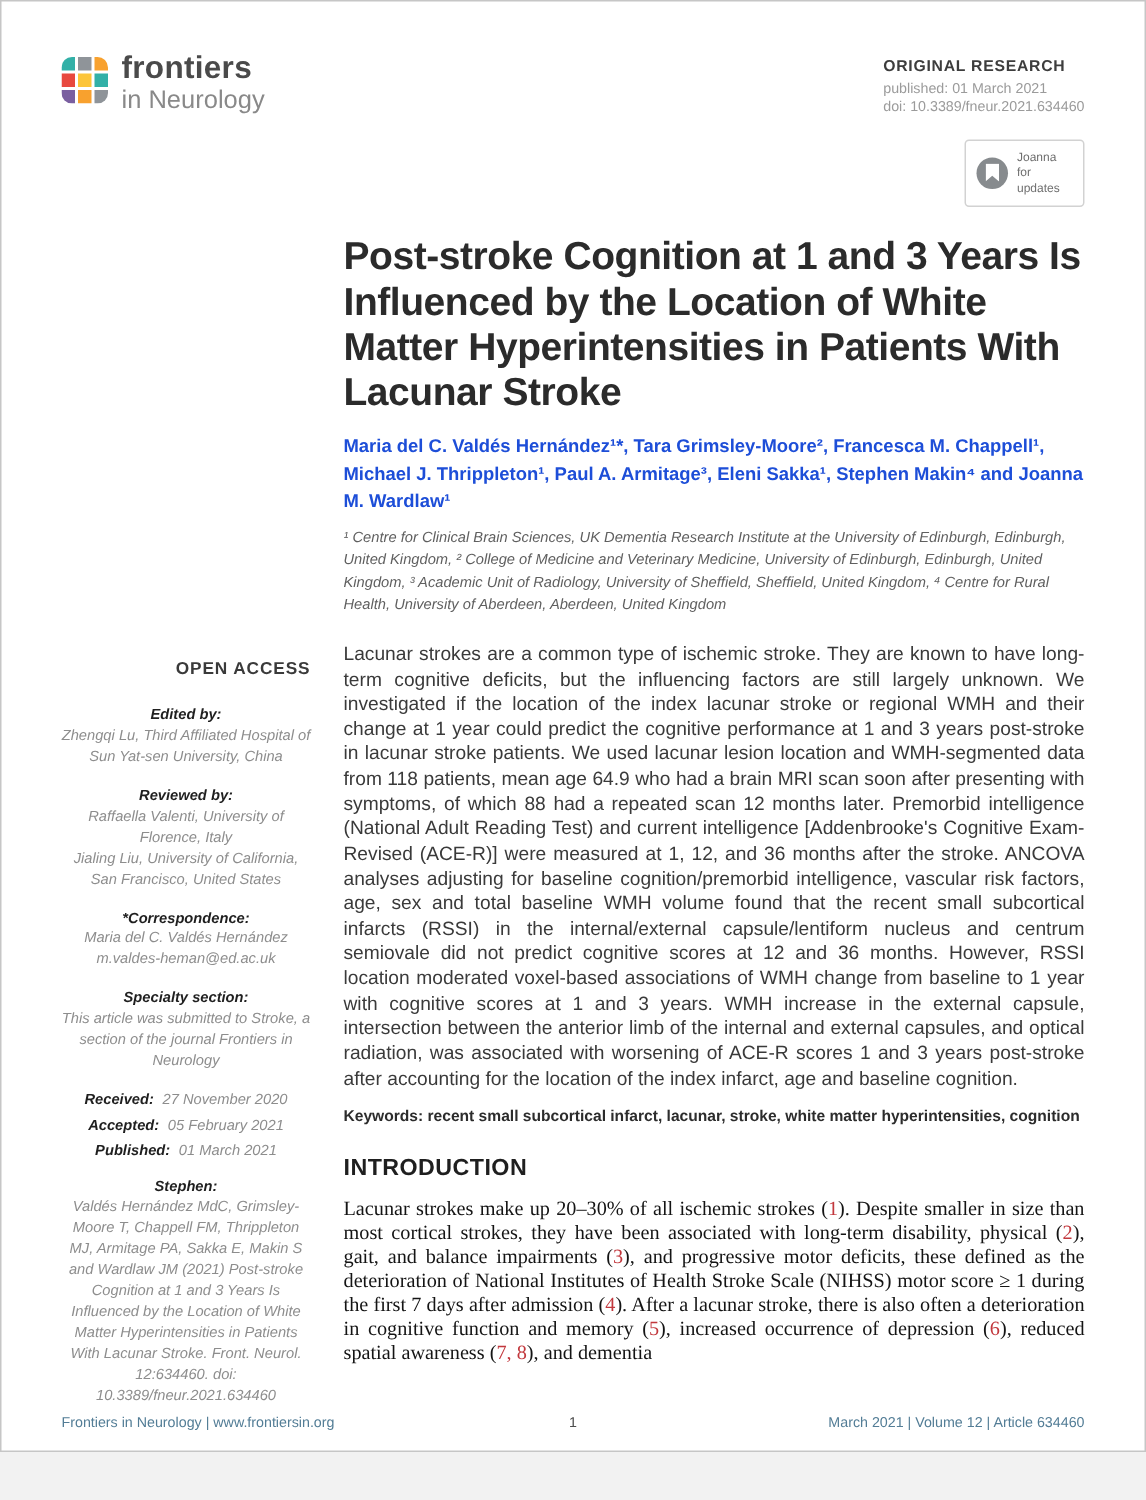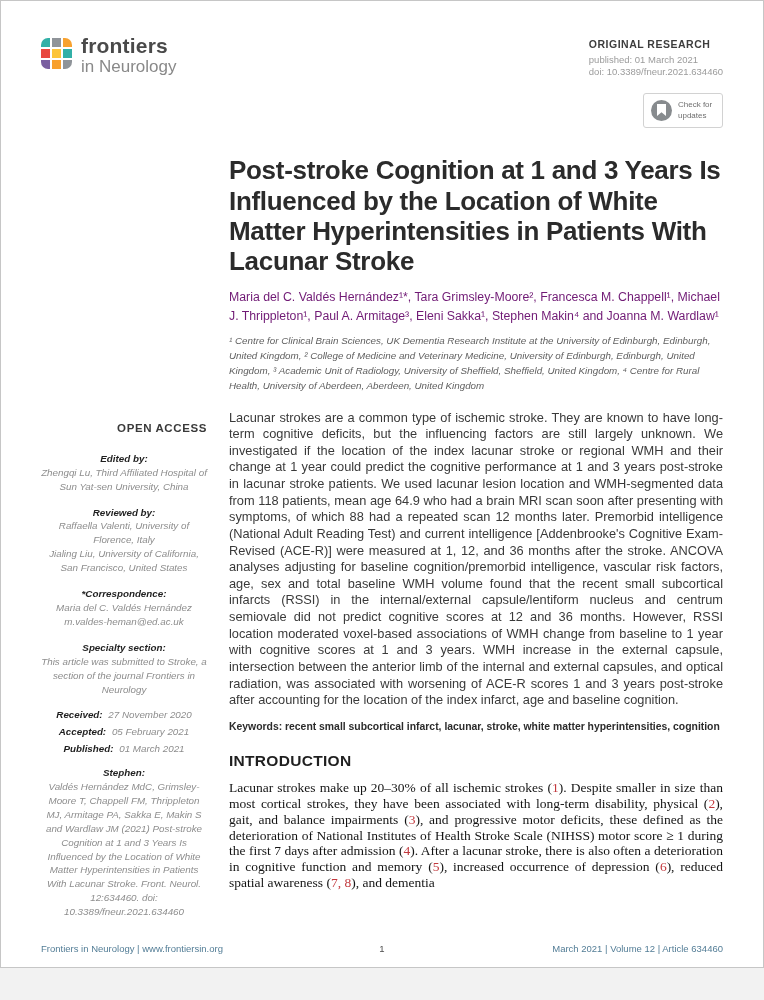--- a/index.html
+++ b/index.html
@@ -46,21 +46,21 @@
   .cm-bookmark {
     position:absolute; left:6px; top:4px; width:9px; height:12px; background:#fff;
     clip-path:polygon(0 0,100% 0,100% 100%,50% 68%,0 100%);
   }
   .check-text { font-size:8px; color:#6f6f6f; line-height:1.3; }
   .check-text span { display:block; }
 
   
   .title-block { margin-left:188px; margin-top:78px; width:496px; }
   h1.title { font-size:26px; line-height:1.16; color:#2b2b2b; font-weight:bold; letter-spacing:-0.3px; }
-  .authors { margin-top:12px; font-size:12.3px; font-weight:normal; color:#701a75; line-height:1.5; }
+  .authors { margin-top:12px; font-size:12.3px; font-weight:bold; color:#1d4ed8; line-height:1.5; }
   .affiliations { margin-top:9px; font-size:9.8px; font-style:italic; color:#5f5f5f; line-height:1.52; }
 
   
   .columns { display:flex; margin-top:16px; }
   .sidebar {
     width:166px; flex-shrink:0; text-align:right; font-style:italic;
     font-size:9.8px; color:#8d8d8d; line-height:1.42; padding-top:10px;
   }
   .open-access { font-style:normal; font-weight:bold; font-size:11.5px; color:#3a3a3a; letter-spacing:0.6px; margin-bottom:16px; }
   .sb-block { margin-bottom:12px;text-align:center; }
@@ -118,21 +118,21 @@
       <div class="published">published: 01 March 2021</div>
       <div class="doi">doi: 10.3389/fneur.2021.634460</div>
     </div>
   </header>
 
   <div class="check-badge">
     <div class="crossmark-icon">
       <span class="cm-bookmark"></span>
     </div>
     <div class="check-text">
-      <span>Check for</span>
+      <span>Joanna for</span>
       <span>updates</span>
     </div>
   </div>
 
   <section class="title-block">
     <h1 class="title">Post-stroke Cognition at 1 and 3 Years Is Influenced by the Location of White Matter Hyperintensities in Patients With Lacunar Stroke</h1>
     <p class="authors">Maria del C. Valdés Hernández¹*, Tara Grimsley-Moore², Francesca M. Chappell¹, Michael J. Thrippleton¹, Paul A. Armitage³, Eleni Sakka¹, Stephen Makin⁴ and Joanna M. Wardlaw¹</p>
     <p class="affiliations">¹ Centre for Clinical Brain Sciences, UK Dementia Research Institute at the University of Edinburgh, Edinburgh, United Kingdom, ² College of Medicine and Veterinary Medicine, University of Edinburgh, Edinburgh, United Kingdom, ³ Academic Unit of Radiology, University of Sheffield, Sheffield, United Kingdom, ⁴ Centre for Rural Health, University of Aberdeen, Aberdeen, United Kingdom</p>
   </section>
 

